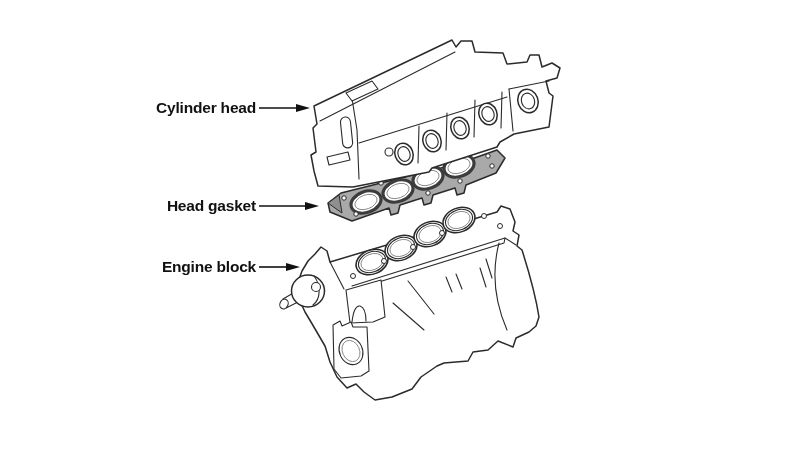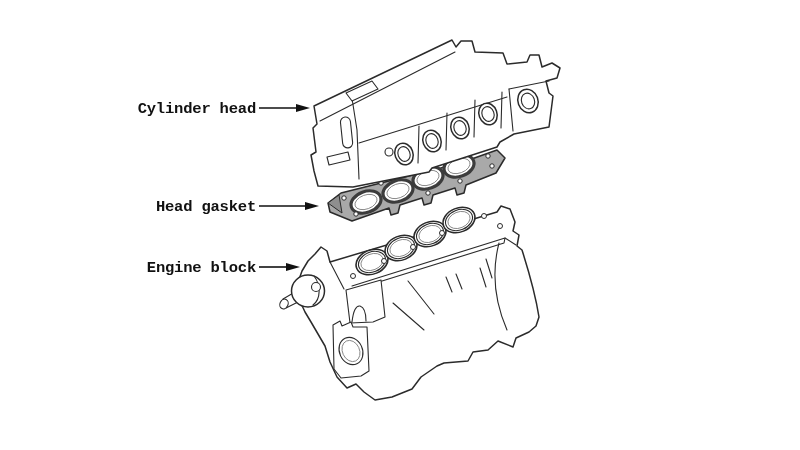--- a/index.html
+++ b/index.html
@@ -1,21 +1,21 @@
 <!DOCTYPE html>
 <html style="--bg: #ffffff; --line: #2b2b2b; --label: #111111; --gasket: #a9a9a9; --gasket-dark: #8f8f8f; --ring: #3c3c3c; --thin: #7a7a7a;"><head>
 <meta charset="utf-8">
 <style>
   :root{
     --bg:#ffffff; --line:#2b2b2b; --label:#111111;
     --gasket:#a9a9a9; --gasket-dark:#8f8f8f; --ring:#3c3c3c; --thin:#7a7a7a;
   }
   html,body{margin:0;padding:0;background:var(--bg);}
   .canvas{position:relative;width:800px;height:450px;background:var(--bg);overflow:hidden;
-          font-family:Liberation Mono, monospace;border-radius:9px;}
+          font-family:Liberation Sans, sans-serif;border-radius:9px;}
   svg{display:block}
   .ln-thin{fill:none;stroke:var(--line);stroke-width:1.1;stroke-linejoin:round;stroke-linecap:round;}
   .fill-white{fill:var(--bg);stroke:var(--line);stroke-width:1.5;stroke-linejoin:round;}
   .fill-white-t{fill:var(--bg);stroke:var(--line);stroke-width:1.1;stroke-linejoin:round;}
   .gasket{fill:var(--gasket);stroke:var(--line);stroke-width:1.5;stroke-linejoin:round;}
   .gasket-dk{fill:var(--gasket-dark);stroke:var(--line);stroke-width:1;stroke-linejoin:round;}
   .ring{fill:var(--bg);stroke:var(--ring);stroke-width:3.2;}
   .ring-in{fill:none;stroke:var(--thin);stroke-width:.8;}
   .bore{fill:var(--bg);stroke:var(--line);stroke-width:1.6;}
   .bore-mid{fill:none;stroke:var(--line);stroke-width:1.1;}

